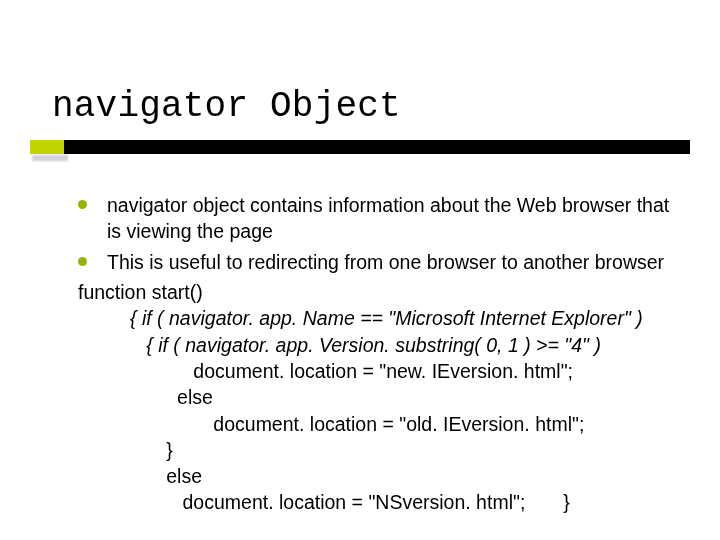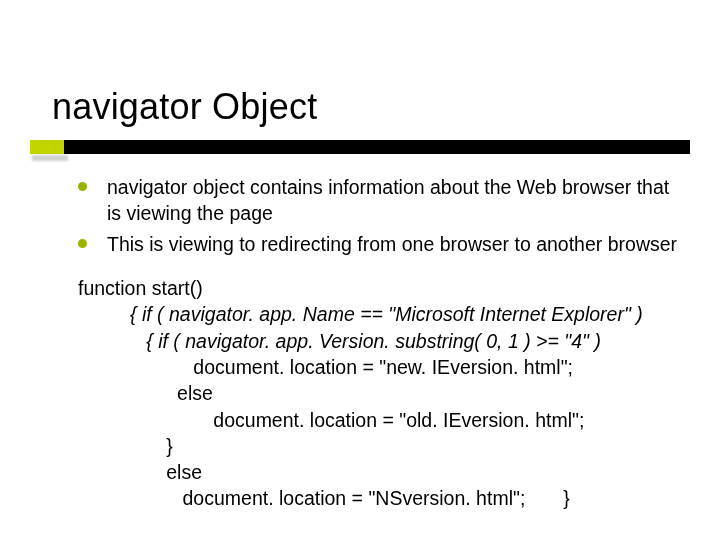--- a/index.html
+++ b/index.html
@@ -18,20 +18,21 @@
     height: 540px;
     box-sizing: border-box;
   }
   .title {
     position: absolute;
     left: 52px;
     top: 86px;
     font-size: 36px;
     font-weight: 400;
     letter-spacing: 0.2px;
+    font-family: Liberation Mono, monospace;
   }
   .underline {
     position: absolute;
     left: 30px;
     top: 140px;
     width: 660px;
     height: 14px;
     background: #000;
   }
   .accent {
@@ -47,21 +48,21 @@
     left: 32px;
     top: 155px;
     width: 36px;
     height: 6px;
     background: rgba(0,0,0,0.18);
     filter: blur(1px);
   }
   .content {
     position: absolute;
     left: 78px;
-    top: 174px;
+    top: 192px;
     width: 610px;
     font-size: 19.5px;
     line-height: 1.35;
   }
   .bullet-row {
     display: flex;
     align-items: flex-start;
     margin-bottom: 4px;
   }
   .bullet-dot {
@@ -70,21 +71,21 @@
     height: 9px;
     border-radius: 50%;
     background: #99B300;
     margin-top: 8px;
     margin-right: 20px;
   }
   .bullet-text {
     flex: 1 1 auto;
   }
   .code-block {
-    margin-top: 18px;
+    margin-top: 4px;
   }
   .code-line {
     white-space: pre;
   }
   .i1 { padding-left: 52px; font-style: italic; }
   .i2 { padding-left: 72px; }
   .i3 { padding-left: 92px; }
   .i0 { padding-left: 0; }
 </style>
 </head>
@@ -100,21 +101,21 @@
 
   <div class="content">
 
     <div class="bullet-row">
       <span class="bullet-dot"></span>
       <span class="bullet-text">navigator object contains information about the Web browser that is viewing the page</span>
     </div>
 
     <div class="bullet-row">
       <span class="bullet-dot"></span>
-      <span class="bullet-text">This is viewing to redirecting from one browser to another browser</span>
+      <span class="bullet-text">This is useful to redirecting from one browser to another browser</span>
     </div>
 
     <div class="code-block">
       <div class="code-line i0">function start()</div>
       <div class="code-line i1">{ if ( navigator. app. Name == "Microsoft Internet Explorer" )</div>
       <div class="code-line i1">   { if ( navigator. app. Version. substring( 0, 1 ) &gt;= "4" )</div>
       <div class="code-line i2">        document. location = "new. IEversion. html";</div>
       <div class="code-line i2">     else</div>
       <div class="code-line i3">        document. location = "old. IEversion. html";</div>
       <div class="code-line i2">   }</div>

